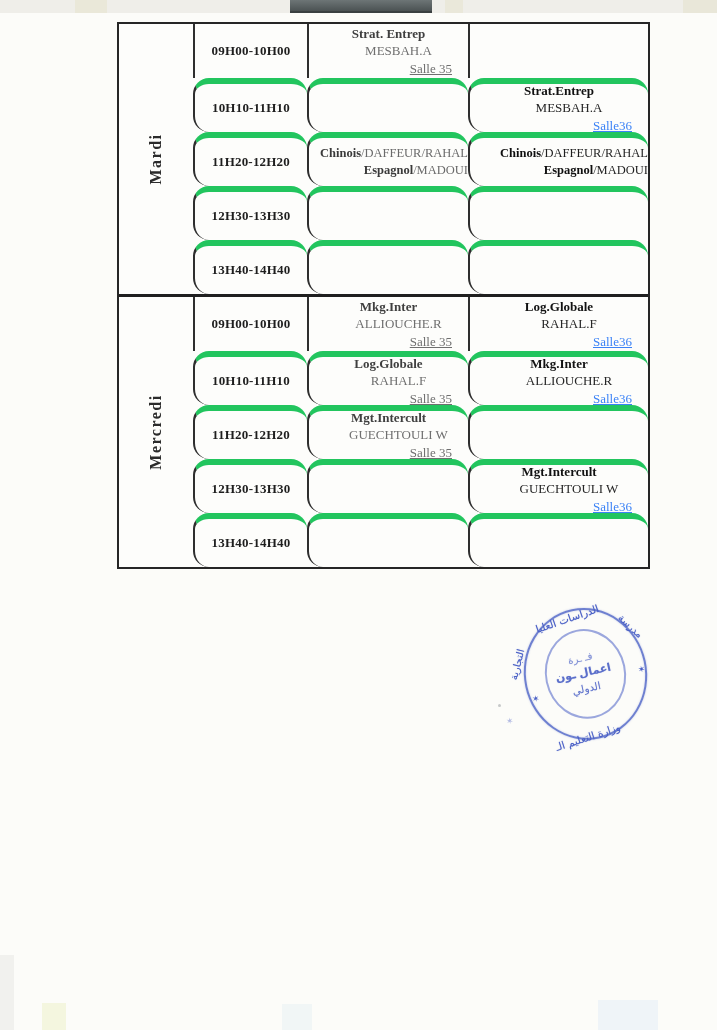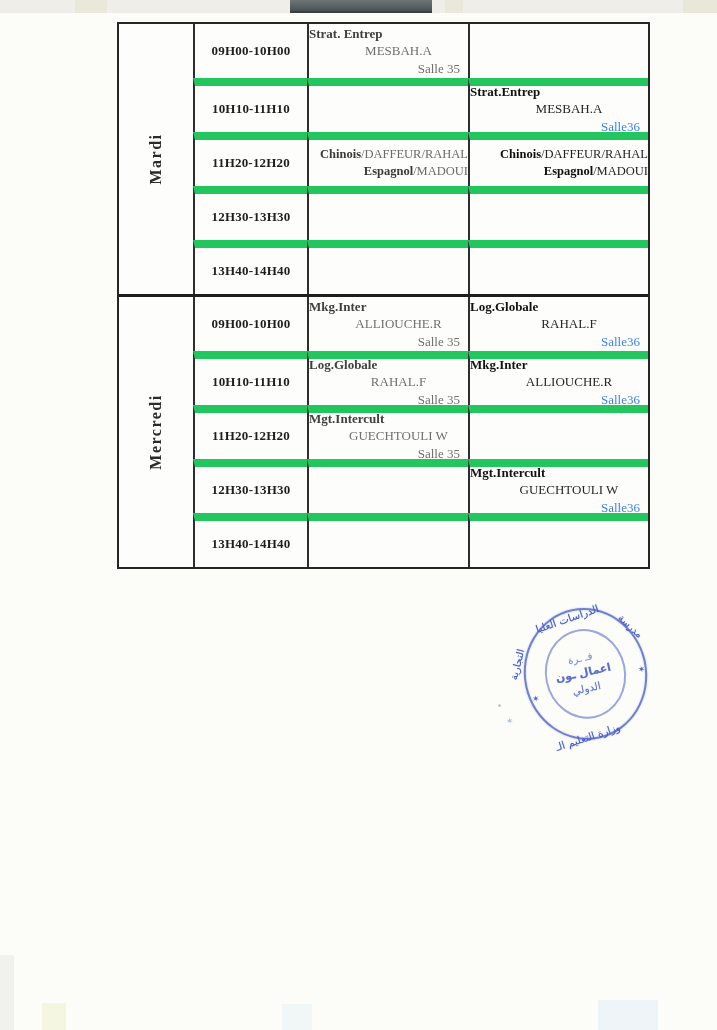--- a/index.html
+++ b/index.html
@@ -22,30 +22,30 @@
   .bart.b1 { left:42px;  top:1003px; width:24px; height:27px; background:#f4f6df; }
   .bart.b2 { left:282px; top:1004px; width:30px; height:26px; background:#f1f6f6; }
   .bart.b3 { left:598px; top:1000px; width:60px; height:30px; background:#eff4f8; }
 
   
   .tt { position:absolute; left:117px; top:22px; border:2px solid #262626; background:#fdfdfb; }
   .tt-section { display:grid; grid-template-columns:74px 114px 161px 180px; grid-auto-rows:54px; }
   .tt-section.sec2 { border-top:3px solid #1f1f1f; }
   .cell { box-sizing:border-box; font-size:13px; color:#222; overflow:hidden; }
   .bl { border-left:2px solid #2e2e2e; }
-  .bt { border-top:8px solid #22c55e; }
+  .bt { border-top:6px solid #22c55e;border-radius:16px; }
   .day { grid-row:1 / span 5; grid-column:1; display:flex; align-items:center; justify-content:center; }
   .daytxt { transform:rotate(-90deg); font-weight:bold; font-size:16px; letter-spacing:1.5px;
             color:#2b2b2b; white-space:nowrap; }
   .time { display:flex; align-items:center; justify-content:center; font-weight:bold;
           color:#1e1e1e; letter-spacing:.2px; }
   .body { display:flex; flex-direction:column; justify-content:center; line-height:17.5px; padding:1px 0; }
-  .crs  { font-weight:bold; text-align:left; }
+  .crs  { font-weight:bold; text-align:center; }
   .tch  { text-align:center;margin-left:20px; }
-  .room { text-align:right; padding-right:8px; }
+  .room { text-align:right; padding-right:16px;text-decoration:underline; }
   .c1 .crs  { color:#3f3f3f; } .c1 .tch { color:#6f6f6f; } .c1 .room { color:#6f6f6f; }
   .c2 .crs  { color:#121212; } .c2 .tch { color:#262626; } .c2 .room { color:#3b82f6; }
   .lang { font-size:12.5px; }
   .lang .ln { text-align:right; white-space:nowrap; }
   .c1.lang { color:#6a6a6a; } .c1.lang b { color:#3a3a3a; }
   .c2.lang { color:#1f1f1f; } .c2.lang b { color:#0f0f0f; }
 
   
   .stamp { position:absolute; left:514px; top:599px; width:142px; height:150px;
            transform:rotate(-12deg); color:#4a60c6;

